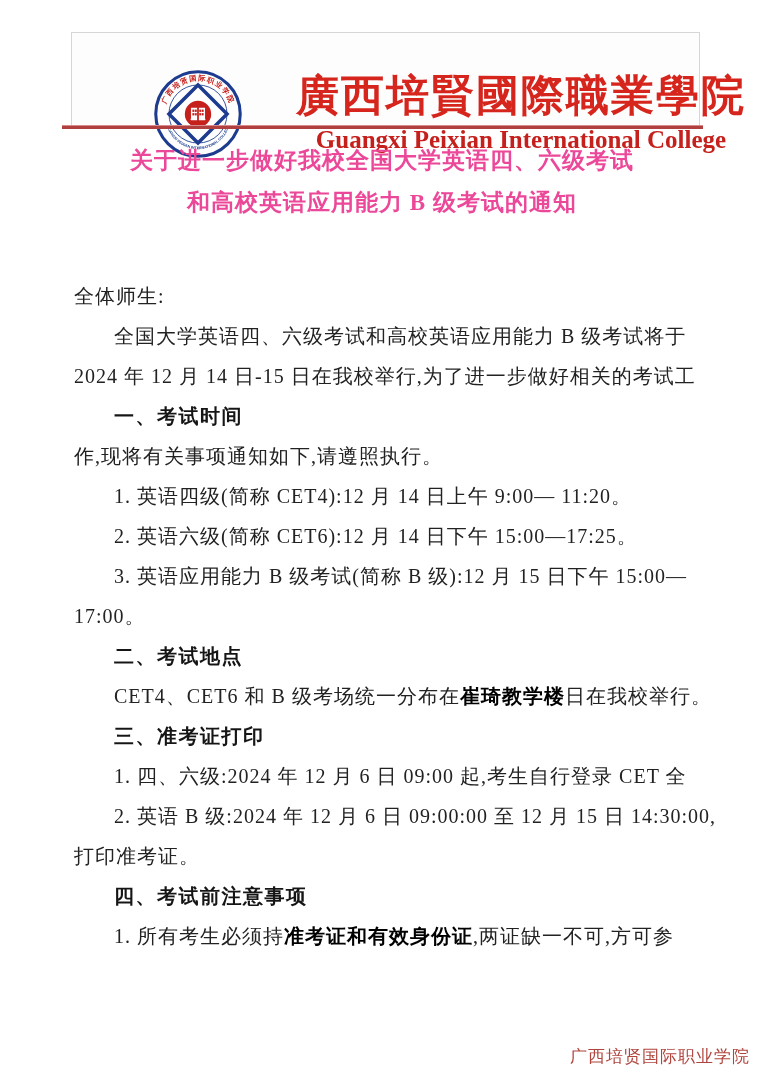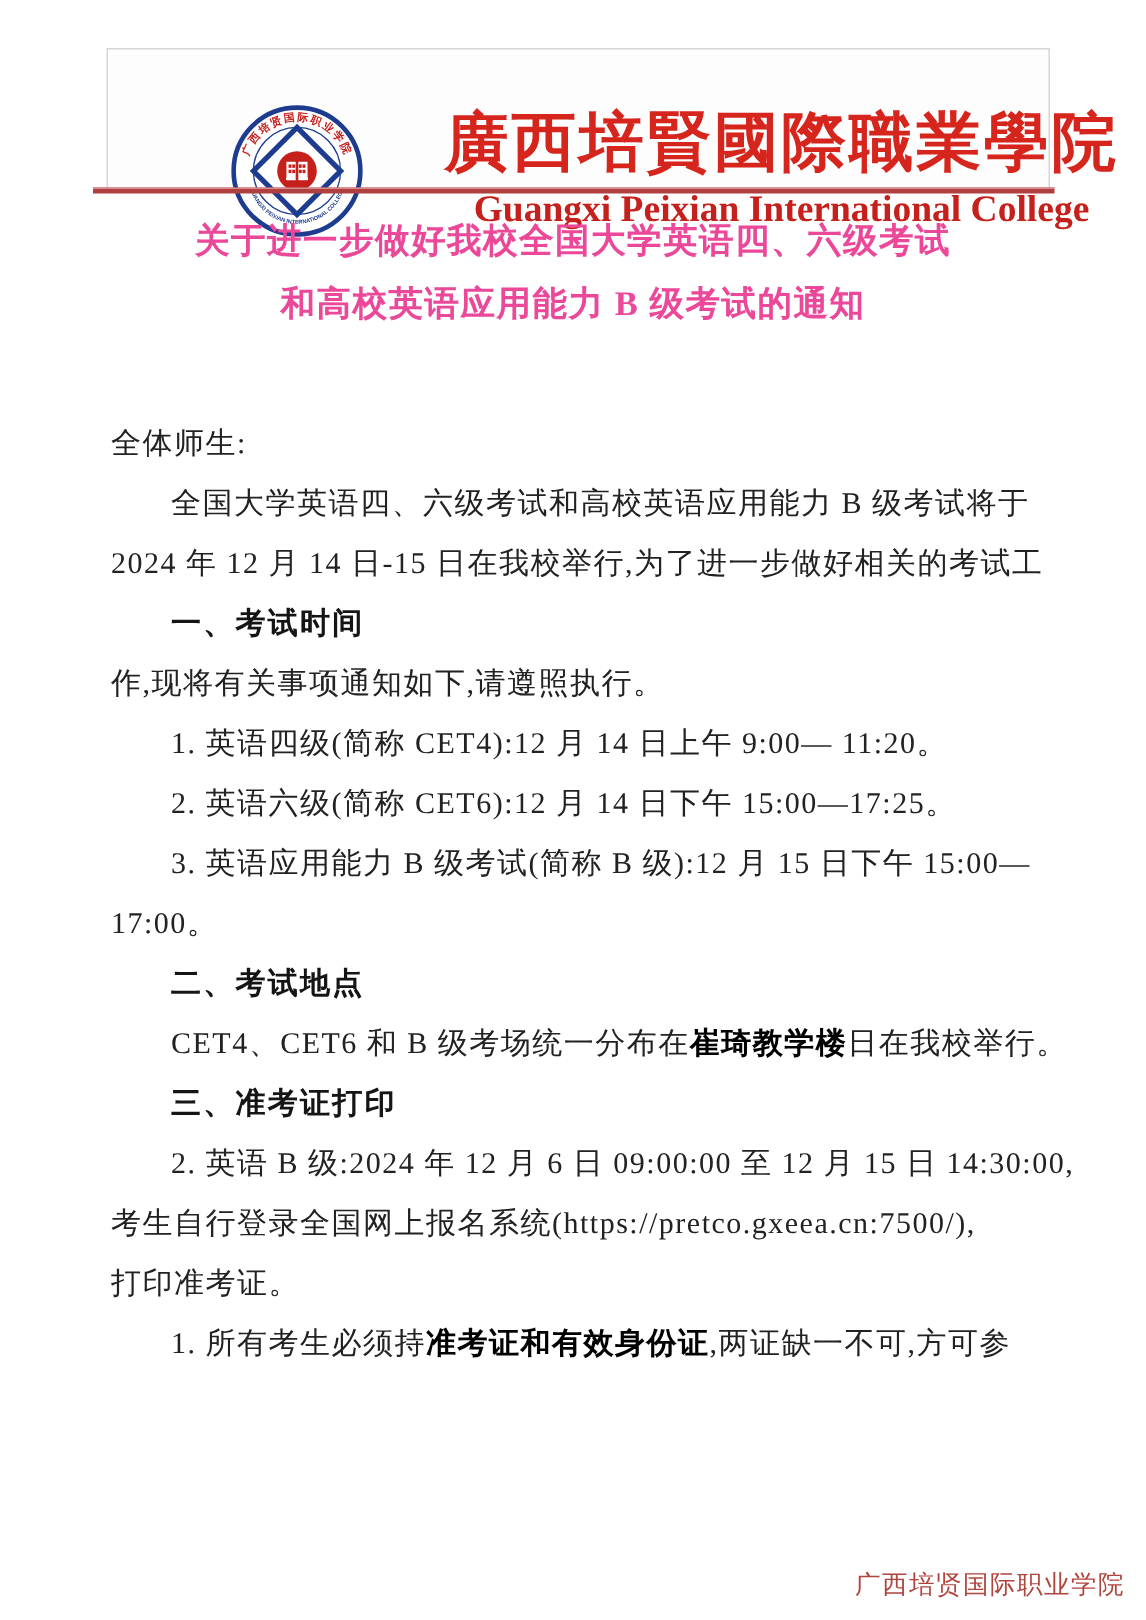--- a/index.html
+++ b/index.html
@@ -110,22 +110,23 @@
   <div class="line ind">2. 英语六级(简称 CET6):12 月 14 日下午 15:00—17:25。</div>
   <div class="line ind">3. 英语应用能力 B 级考试(简称 B 级):12 月 15 日下午 15:00—</div>
   <div class="line">17:00。</div>
 
   <div class="line ind hd">二、考试地点</div>
   <div class="line ind">
     <span>CET4、CET6 和 B 级考场统一分布在</span><span class="b">崔琦教学楼</span><span>日在我校举行。</span>
   </div>
 
   <div class="line ind hd">三、准考证打印</div>
+  <div class="line ind">1. 四、六级:2024 年 12 月 6 日 09:00 起,考生自行登录 CET 全</div>
   <div class="line ind">2. 英语 B 级:2024 年 12 月 6 日 09:00:00 至 12 月 15 日 14:30:00,</div>
-  <div class="line">考生自行登录全国网上报名系统(https://pretco.gxeea.cn:7500/),</div>
   <div class="line">打印准考证。</div>
 
+  <div class="line ind hd">四、考试前注意事项</div>
   <div class="line ind">
     <span>1. 所有考生必须持</span><span class="b">准考证和有效身份证</span><span>,两证缺一不可,方可参</span>
   </div>
 </div>
 
 <div class="watermark">广西培贤国际职业学院</div>
 
 </body></html>

